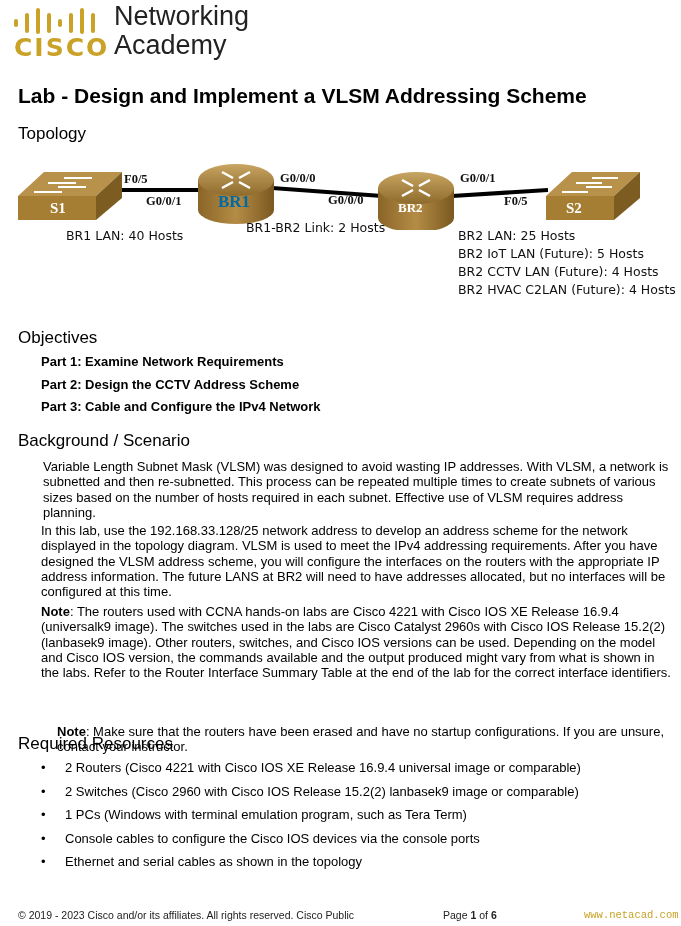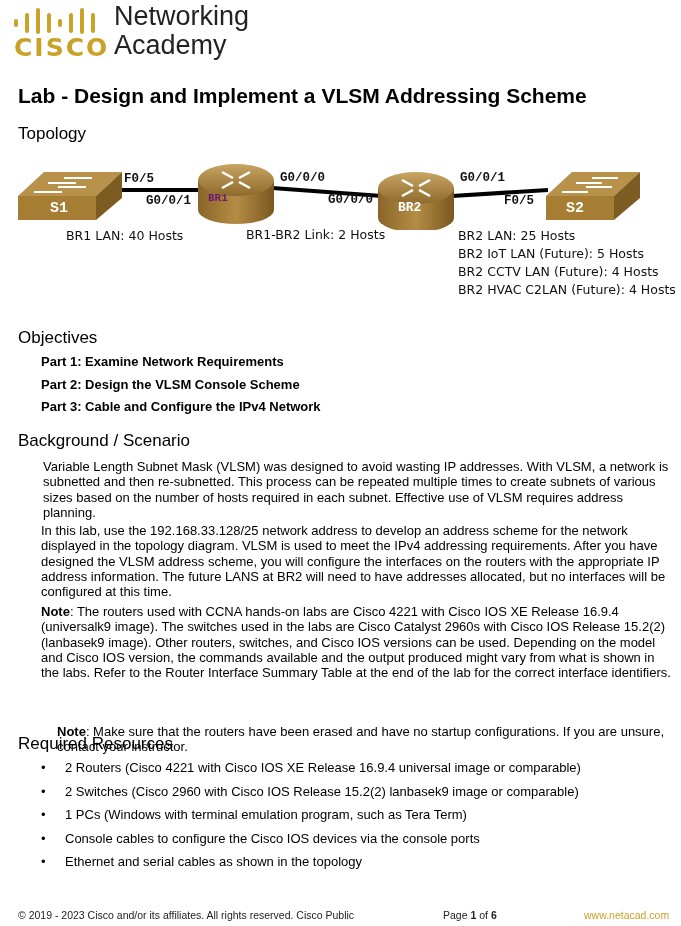--- a/index.html
+++ b/index.html
@@ -3,30 +3,30 @@
 <meta charset="utf-8">
 <style>
   html, body { margin:0; padding:0; background:#fff; }
   body { width:681px; height:926px; position:relative; overflow:hidden; font-family:"Liberation Sans", sans-serif; color:#000; }
   .abs { position:absolute; }
   .logo { left:12px; top:2px; width:260px; height:60px; }
   .logo-cisco { left:14px; top:33px; font-size:25px; font-weight:bold; color:#c9a227; letter-spacing:2px; font-family:"DejaVu Sans", sans-serif; }
   .logo-text { left:114px; top:0px; font-size:27px; line-height:29px; color:#222; font-family:"Liberation Sans", sans-serif; }
   h1.title { position:absolute; left:18px; top:84px; margin:0; font-size:21px; font-weight:bold;text-align:center; }
   h2 { position:absolute; margin:0; font-size:17px; font-weight:normal; left:18px; }
-  .topo-label { font-family:Liberation Mono, monospace; font-weight:bold; font-size:12.5px; color:#111; white-space:nowrap; }
+  .topo-label { font-family:Liberation Serif, serif; font-weight:bold; font-size:12.5px; color:#111; white-space:nowrap; }
   .hosts { font-family:"DejaVu Sans", sans-serif; font-weight:normal; font-size:12.5px; color:#111; line-height:18px; white-space:nowrap; }
   .obj { position:absolute; left:41px; font-size:13px; font-weight:bold; }
   .para { position:absolute; left:41px; width:630px; font-size:13px; line-height:15.3px; }
   .para b { font-weight:bold; }
   .res-list { position:absolute; left:41px; top:760px; margin:0; padding:0; list-style:none; font-size:13px; }
   .res-list li { height:23.5px; position:relative; padding-left:24px; }
   .res-list li .bullet { position:absolute; left:0; top:0; }
   .footer { position:absolute; top:909px; font-size:10.5px; color:#222; }
-  .footer.url { color:#c9a227; }
+  .footer.url { color:#c9a227;font-family:Liberation Mono, monospace; }
 </style>
 </head>
 <body>
 
 <div class="abs logo">
   <svg class="abs" style="left:2px;top:6px" width="88" height="26">
     <g fill="#c9a227">
       <rect x="0" y="11" width="4" height="8" rx="2"></rect>
       <rect x="11" y="5" width="4" height="20" rx="2"></rect>
       <rect x="22" y="0" width="4" height="26" rx="2"></rect>
@@ -108,44 +108,44 @@
       <g stroke="#fff" stroke-width="2">
         <line x1="592" y1="28" x2="618" y2="28"></line>
           <line x1="576" y1="33" x2="602" y2="33"></line>
         <line x1="586" y1="37" x2="612" y2="37"></line>
           <line x1="562" y1="42" x2="588" y2="42"></line>
       </g>
     </g>
   </svg>
 
   <div class="abs topo-label" style="left:50px;top:50px;color:#fff;font-size:15px">S1</div>
-  <div class="abs topo-label" style="left:208px;top:42px;color:#701a75;font-size:11px">BR1</div>
+  <div class="abs topo-label" style="left:218px;top:42px;color:#0369a1;font-size:17px">BR1</div>
   <div class="abs topo-label" style="left:398px;top:50px;color:#fff;font-size:13px">BR2</div>
   <div class="abs topo-label" style="left:566px;top:50px;color:#fff;font-size:15px">S2</div>
 
   <div class="abs topo-label" style="left:124px;top:22px">F0/5</div>
   <div class="abs topo-label" style="left:146px;top:44px">G0/0/1</div>
   <div class="abs topo-label" style="left:280px;top:21px">G0/0/0</div>
   <div class="abs topo-label" style="left:328px;top:43px">G0/0/0</div>
   <div class="abs topo-label" style="left:460px;top:21px">G0/0/1</div>
   <div class="abs topo-label" style="left:504px;top:44px">F0/5</div>
 
   <div class="abs hosts" style="left:66px;top:77px">BR1 LAN: 40 Hosts</div>
-  <div class="abs hosts" style="left:246px;top:76px">BR1-BR2 Link: 2 Hosts</div>
+  <div class="abs hosts" style="left:246px;top:69px">BR1-BR2 Link: 2 Hosts</div>
   <div class="abs hosts" style="left:458px;top:77px">
     <div>BR2 LAN: 25 Hosts</div>
     <div>BR2 IoT LAN (Future): 5 Hosts</div>
     <div>BR2 CCTV LAN (Future): 4 Hosts</div>
     <div>BR2 HVAC C2LAN (Future): 4 Hosts</div>
   </div>
 </div>
 
 <h2 style="top:328px">Objectives</h2>
 <div class="obj" style="top:354px">Part 1: Examine Network Requirements</div>
-<div class="obj" style="top:377px">Part 2: Design the VLSM Console Scheme</div>
+<div class="obj" style="top:377px">Part 2: Design the CCTV Address Scheme</div>
 <div class="obj" style="top:399px">Part 3: Cable and Configure the IPv4 Network</div>
 
 <h2 style="top:431px">Background / Scenario</h2>
 <p class="para" style="top:457px;margin:2px">Variable Length Subnet Mask (VLSM) was designed to avoid wasting IP addresses. With VLSM, a network is subnetted and then re-subnetted. This process can be repeated multiple times to create subnets of various sizes based on the number of hosts required in each subnet. Effective use of VLSM requires address planning.</p>
 <p class="para" style="top:523px;margin:0">In this lab, use the 192.168.33.128/25 network address to develop an address scheme for the network displayed in the topology diagram. VLSM is used to meet the IPv4 addressing requirements. After you have designed the VLSM address scheme, you will configure the interfaces on the routers with the appropriate IP address information. The future LANS at BR2 will need to have addresses allocated, but no interfaces will be configured at this time.</p>
 <p class="para" style="top:604px;margin:0"><b>Note</b><span>: The routers used with CCNA hands-on labs are Cisco 4221 with Cisco IOS XE Release 16.9.4 (universalk9 image). The switches used in the labs are Cisco Catalyst 2960s with Cisco IOS Release 15.2(2) (lanbasek9 image). Other routers, switches, and Cisco IOS versions can be used. Depending on the model and Cisco IOS version, the commands available and the output produced might vary from what is shown in the labs. Refer to the Router Interface Summary Table at the end of the lab for the correct interface identifiers.</span></p>
 <p class="para" style="top:708px;margin:16px"><b>Note</b><span>: Make sure that the routers have been erased and have no startup configurations. If you are unsure, contact your instructor.</span></p>
 
 <h2 style="top:734px">Required Resources</h2>
 <ul class="res-list">

